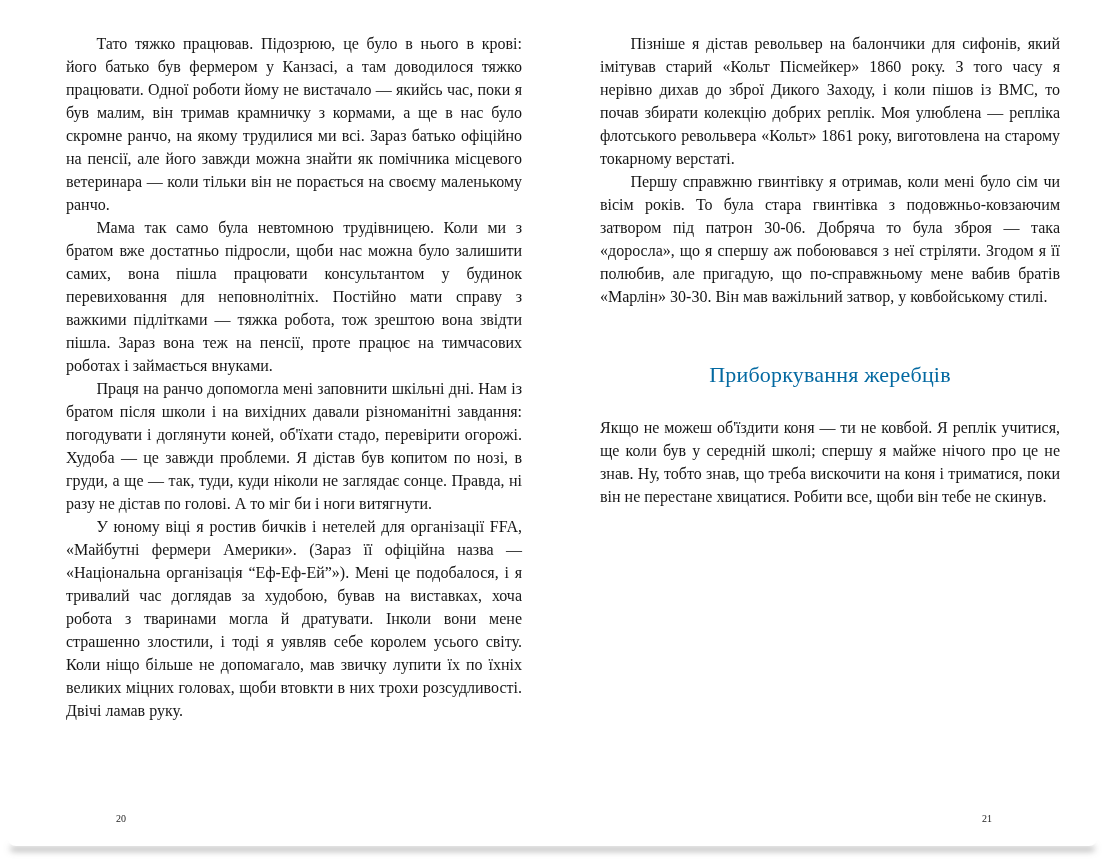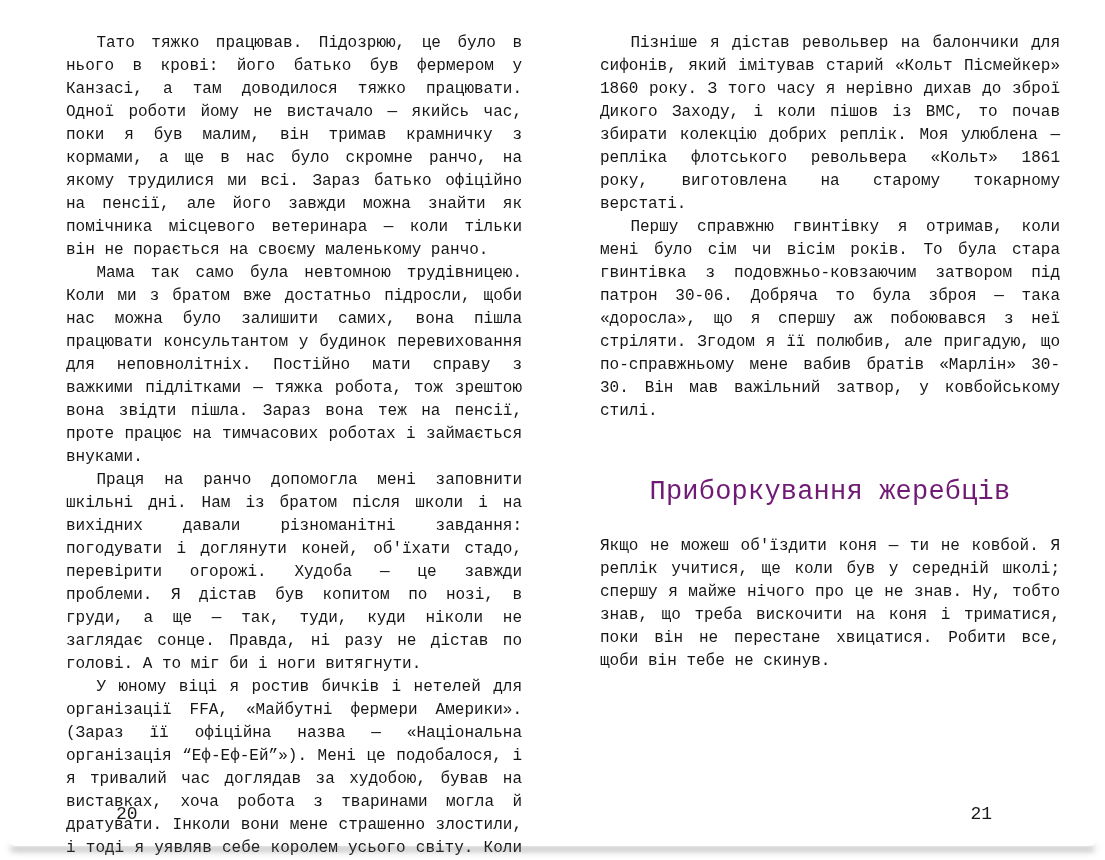--- a/index.html
+++ b/index.html
@@ -6,21 +6,21 @@
     margin: 0;
     padding: 0;
     background: #ffffff;
   }
   .spread {
     position: relative;
     width: 1105px;
     height: 860px;
     background: #ffffff;
     overflow: hidden;
-    font-family: Liberation Mono, monospace;
+    font-family: Liberation Serif, serif;
     color: #161616;
   }
   .page {
     position: absolute;
     top: 32px;
     bottom: 0;
   }
   .page-left  { left: 66px;  width: 456px; }
   .page-right { left: 600px; width: 460px; }
 
@@ -30,30 +30,30 @@
     line-height: 23px;
     text-align: justify;
     hyphens: auto;
     -webkit-hyphens: auto;
   }
   .indent { text-indent: 1.9em; }
 
   .section-heading {
     margin: 54px 0 28px 0;
     text-align: center;
-    font-size: 27px;
+    font-size: 22px;
     font-weight: normal;
     letter-spacing: 0.2px;
-    color: #701a75;
+    color: #0369a1;
   }
 
   .pagenum {
     position: absolute;
     bottom: 36px;
-    font-size: 18px;
+    font-size: 10px;
     color: #1a1a1a;
     margin-top: 14px;
   }
   .pagenum-left  { left: 50px; }
   .pagenum-right { right: 68px; text-align: center; }
 
   
   .page-bottom-edge {
     position: absolute;
     left: 8px;

